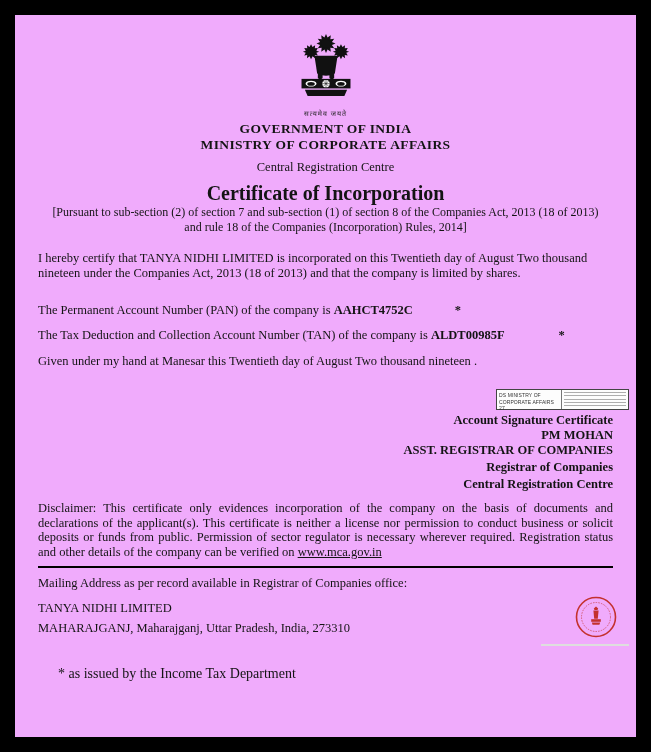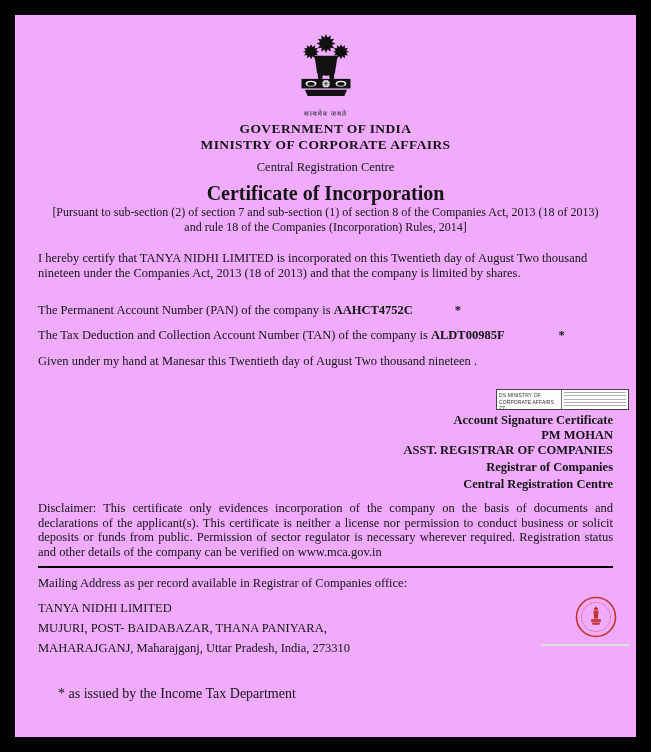--- a/index.html
+++ b/index.html
@@ -57,21 +57,21 @@
     width: 100%; height: 100%;
     background: repeating-linear-gradient(to bottom, #9a9a9a 0 1px, transparent 1px 3.3px);
     opacity: .8;
   }
   .sig-lines { margin-top: 3px; font-size: 12.5px; font-weight: bold; line-height: 15px; }
   .sig-lines .sig-line { white-space: nowrap; }
   .sig-line.spaced { margin-top: 2px; }
 
   
   .disclaimer { margin-top: 9px; text-align: justify; font-size: 12.5px; line-height: 1.16; }
-  .mca-link { color: #141414; cursor: pointer; }
+  .mca-link { color: #141414; text-decoration: underline; cursor: pointer; }
 
   .rule { border: none; border-top: 2px solid #000; margin-top: 7px; }
 
   
   .mailing { position: relative; margin-top: 8px; }
   .mailing-heading { font-size: 12.5px; }
   .mail-company { font-size: 12.5px; margin-top: 10px; }
   .mail-line { font-size: 12.5px; margin-top: 5px; }
 
   .seal {
@@ -160,21 +160,20 @@
     </div>
   </div>
 
   <p class="disclaimer"><span>Disclaimer: This certificate only evidences incorporation of the company on the basis of documents and declarations of the applicant(s). This certificate is neither a license nor permission to conduct business or solicit deposits or funds from public. Permission of sector regulator is necessary wherever required. Registration status and other details of the company can be verified on </span><a class="mca-link">www.mca.gov.in</a></p>
 
   <hr class="rule">
 
   <div class="mailing">
     <div class="mailing-heading">Mailing Address as per record available in Registrar of Companies office:</div>
     <div class="mail-company">TANYA NIDHI LIMITED</div>
-    <div class="mail-line">MUJURI, POST- BAIDABAZAR, THANA PANIYARA,</div>
     <div class="mail-line">MAHARAJGANJ, Maharajganj, Uttar Pradesh, India, 273310</div>
 
     <svg class="seal" viewBox="0 0 42 42" aria-hidden="true">
       <circle cx="21" cy="21" r="19.5" fill="none" stroke="#c4312e" stroke-width="1.6"></circle>
       <circle cx="21" cy="21" r="14.5" fill="none" stroke="#c4312e" stroke-width="0.7" stroke-dasharray="1.6 1.1" opacity="0.85"></circle>
       <g fill="#c4312e">
         <path d="M21,10.5 l2.2,2 -0.7,1.6 h-3 l-0.7,-1.6 Z"></path>
         <path d="M18.4,14.6 h5.2 l-0.8,8.2 h-3.6 Z"></path>
         <rect x="16.2" y="23.2" width="9.6" height="2.6"></rect>
         <path d="M16.8,26.4 h8.4 l-0.8,2.4 h-6.8 Z"></path>

